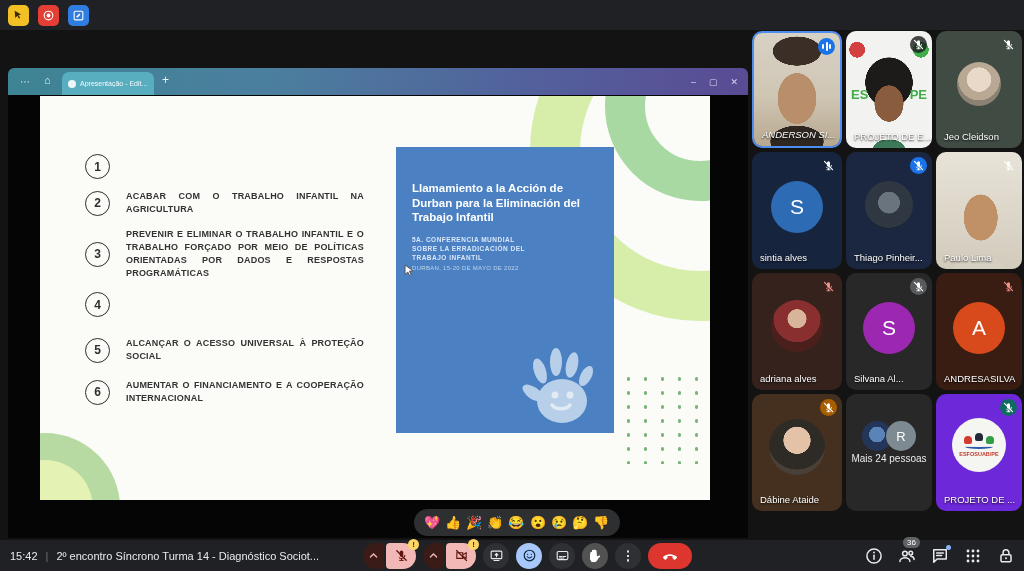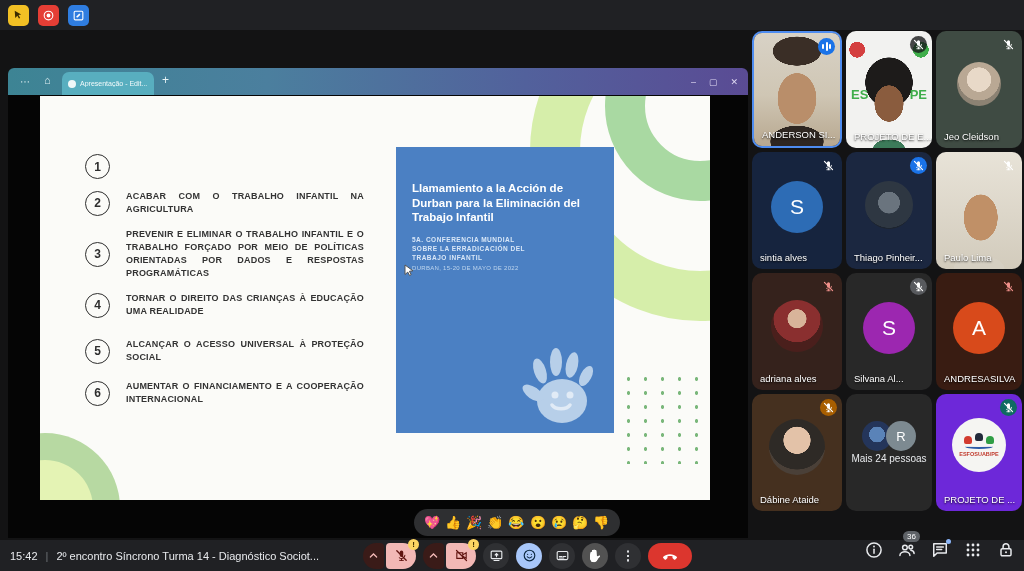--- a/index.html
+++ b/index.html
@@ -44,21 +44,21 @@
   .card{position:absolute;left:356px;top:51px;width:218px;height:286px;background:#4b80c3;padding:34px 14px 11px 16px;}
   .card h1{margin:0;font-size:11.5px;line-height:14.5px;color:#fff;font-weight:bold;}
   .card .sub{margin-top:10px;width:125px;font-size:6.5px;line-height:9px;color:#d9e7f8;font-weight:bold;letter-spacing:.5px;}
   .card .date{margin-top:3px;font-size:6px;color:#bdd4ee;letter-spacing:.3px;white-space:nowrap;}
   .hand{position:absolute;right:4px;bottom:4px;opacity:.9;}
   .cursor{position:absolute;left:364px;top:168px;}
 
   
   .tiles{position:absolute;left:752px;top:31px;width:272px;display:grid;grid-template-columns:90px 86px 86px;grid-auto-rows:117px;gap:4px;}
   .tile{position:relative;border-radius:10px;background:#2a2a2a;overflow:hidden;}
-  .tile.speaking{border:2px solid #4e8cf0;}
+  .tile.speaking{border:2px solid #4e8cf0;font-style:italic;}
   .tname{position:absolute;left:8px;bottom:6px;font-size:9.5px;color:#fff;text-shadow:0 1px 2px rgba(0,0,0,.9);white-space:nowrap;}
   .mic{position:absolute;top:5px;right:5px;width:17px;height:17px;display:flex;align-items:center;justify-content:center;color:#fff;z-index:3;}
   .mic svg{width:13px;height:13px;}
   .mic.circle{border-radius:50%;}
   .c-dark{background:rgba(25,26,28,.8);} .c-gray{background:rgba(120,124,130,.6);}
   .c-blue{background:#1a73e8;} .c-orange{background:#a85e00;} .c-teal{background:#0f6b62;}
   .mic.red{color:#f0908a;}
   .ind{position:absolute;top:5px;right:5px;width:17px;height:17px;border-radius:50%;background:#1a73e8;display:flex;align-items:center;justify-content:center;gap:1.5px;z-index:3;}
   .ind i{display:block;width:2px;background:#fff;border-radius:1px;}
   .ind i:nth-child(1){height:5px;} .ind i:nth-child(2){height:9px;} .ind i:nth-child(3){height:5px;}
@@ -116,21 +116,21 @@
   .cbtn svg{width:15px;height:15px;}
   .chev{width:21px;background:#3a1b18;border-radius:13px 4px 4px 13px;color:#f2b8b5;}
   .offbtn{width:30px;background:#f2b8b5;border-radius:4px 13px 13px 4px;color:#601410;}
   .badge{position:absolute;top:-4px;right:-3px;width:11px;height:11px;border-radius:50%;background:#fdd663;color:#402d00;font-size:8px;font-weight:bold;display:flex;align-items:center;justify-content:center;z-index:4;}
   .darkb{width:26px;background:#2f3033;border-radius:13px;color:#e8eaed;}
   .emojib{width:26px;background:#a8c7fa;border-radius:13px;}
   .handb{font-size:12px;filter:grayscale(1) brightness(1.7);}
   .moreb{font-size:13px;color:#e8eaed;font-weight:bold;}
   .endb{width:44px;background:#dc362e;border-radius:13px;}
   .endb svg{width:18px;height:18px;}
-  .right-icons{position:absolute;right:8px;top:0;height:100%;display:flex;gap:13px;}
+  .right-icons{position:absolute;right:8px;top:0;height:100%;display:flex;align-items:center;gap:13px;}
   .ricon{width:20px;height:20px;position:relative;}
   .ricon svg{width:100%;height:100%;}
   .count-badge{position:absolute;top:-9px;left:6px;background:#5f6368;color:#fff;font-size:8px;border-radius:8px;padding:1px 4px;}
   .chat-dot{position:absolute;top:-1px;right:-1px;width:5px;height:5px;border-radius:50%;background:#8ab4f8;}
 </style>
 </head>
 <body>
 
 <div class="screen">
 
@@ -184,21 +184,20 @@
           <div class="item">
               <span class="num">2</span>
               <span class="txt">ACABAR COM O TRABALHO INFANTIL NA AGRICULTURA</span>
             </div>
           <div class="item">
               <span class="num">3</span>
               <span class="txt">PREVENIR E ELIMINAR O TRABALHO INFANTIL E O TRABALHO FORÇADO POR MEIO DE POLÍTICAS ORIENTADAS POR DADOS E RESPOSTAS PROGRAMÁTICAS</span>
             </div>
           <div class="item">
               <span class="num">4</span>
-              <span class="txt">TORNAR O DIREITO DAS CRIANÇAS À EDUCAÇÃO UMA REALIDADE</span>
             </div>
           <div class="item">
               <span class="num">5</span>
               <span class="txt">ALCANÇAR O ACESSO UNIVERSAL À PROTEÇÃO SOCIAL</span>
             </div>
           <div class="item">
               <span class="num">6</span>
               <span class="txt">AUMENTAR O FINANCIAMENTO E A COOPERAÇÃO INTERNACIONAL</span>
             </div>
         </div>

